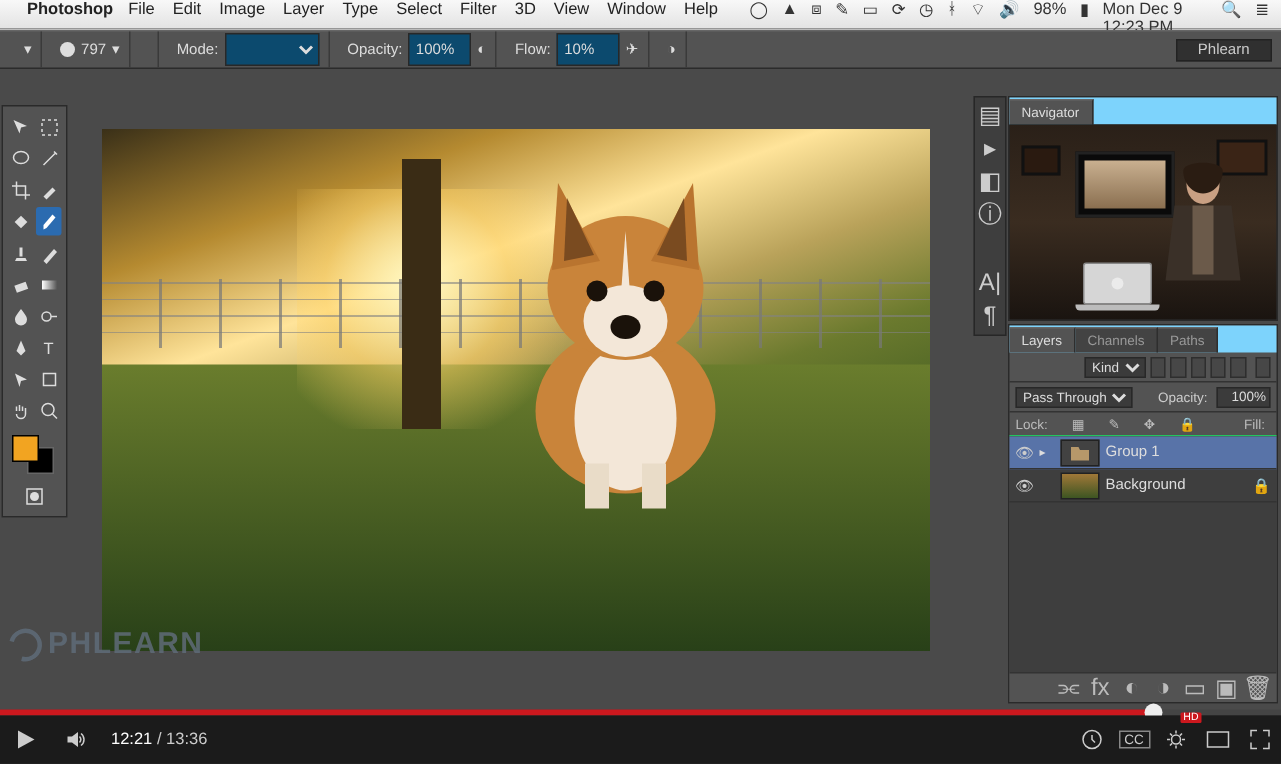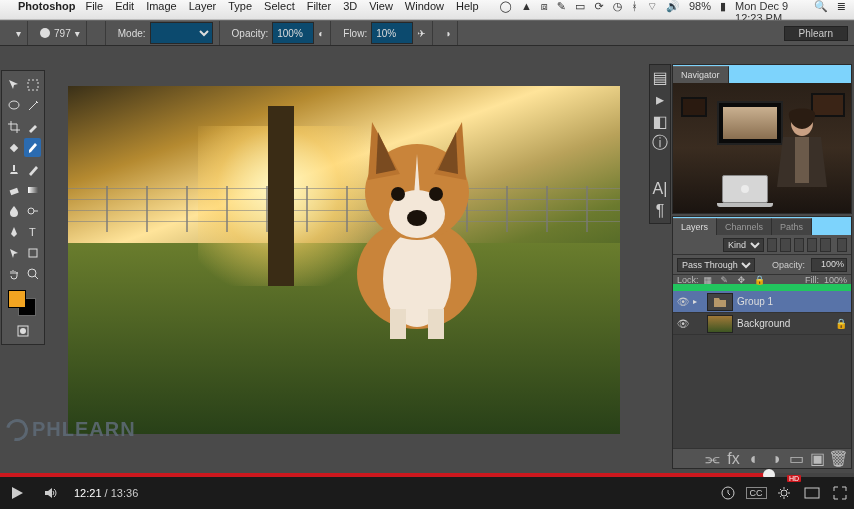--- a/index.html
+++ b/index.html
@@ -63,21 +63,21 @@
 .nv-laptop .base { width:56px; height:4px; background:#bcbcbc; border-radius:0 0 3px 3px; }
 .nv-laptop .logo { position:absolute; top:10px; left:50%; width:8px; height:8px; margin-left:-4px; background:#fff; border-radius:50%; opacity:.5; }
 
 .layers-body { flex:1; display:flex; flex-direction:column; }
 .layers-filter { height:20px; display:flex; align-items:center; gap:3px; padding:0 4px; border-bottom:1px solid #333; }
 .layers-filter .fsel { background:#3b3b3b; border:1px solid #282828; color:#ddd; font-size:9px; height:14px; width:44px;margin-left:46px; }
 .layers-filter .ficon { width:14px; height:14px; background:#474747; border:1px solid #2e2e2e; }
 .layers-blend { height:20px; display:flex; align-items:center; gap:6px; padding:0 4px; border-bottom:1px solid #333; font-size:9px; color:#ccc; }
 .layers-blend .bsel { background:#3b3b3b; border:1px solid #282828; color:#ddd; font-size:9px; height:14px; width:78px; }
 .layers-blend .nbox { background:#3b3b3b; border:1px solid #282828; color:#ddd; font-size:9px; height:14px; width:36px; text-align:right; padding-right:2px; }
-.layers-lock { height:16px; display:flex; align-items:center; gap:5px; padding:0 4px; border-bottom:7px solid #22c55e; font-size:9px; color:#bbb;text-align:center; }
+.layers-lock { height:16px; display:flex; align-items:center; gap:16px; padding:0 4px; border-bottom:1px solid #22c55e; font-size:9px; color:#bbb;text-align:center; }
 .layers-lock .licon { width:12px; height:12px; color:#bbb; display:flex; align-items:center; }
 
 .layer-list { flex:1; background:#3e3e3e; }
 .layer-row { height:22px; display:flex; align-items:center; font-size:10px; color:#ddd; border-bottom:1px solid #333; }
 .layer-row.sel { background:#5873a8; }
 .layer-row .eye { width:20px; text-align:center; color:#ccc; }
 .layer-row .arrow { width:10px; font-size:8px; }
 .layer-row .thumb { width:26px; height:18px; margin:0 4px; background:#424242; border:1px solid #222; display:flex; align-items:center; justify-content:center; }
 .layer-row .thumb.img { background:linear-gradient(#a07838,#3d5522); }
 .layer-row .name { flex:1; }

